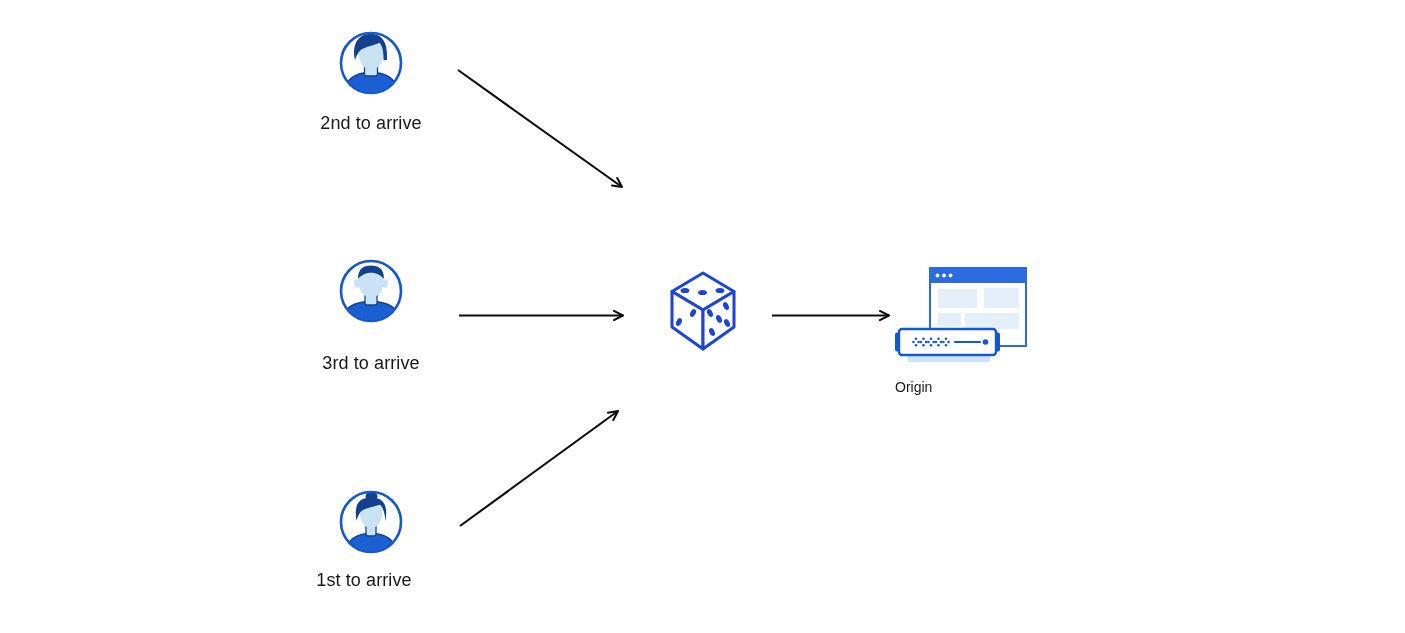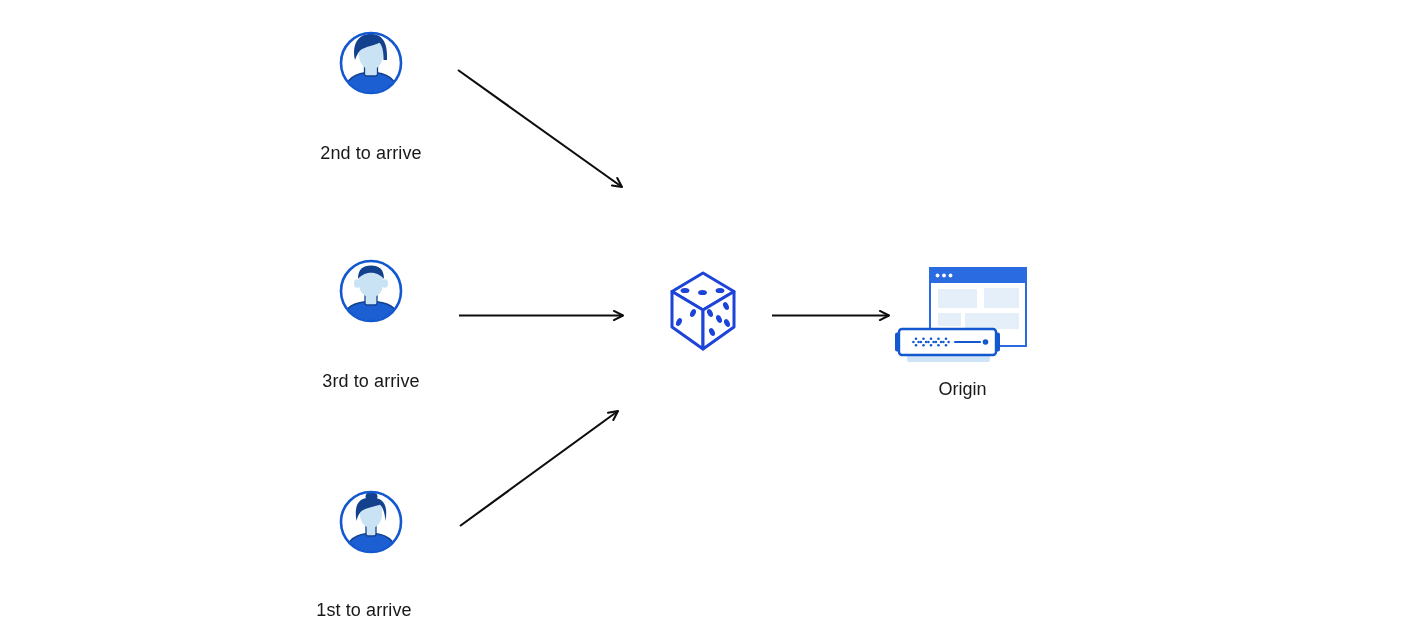--- a/index.html
+++ b/index.html
@@ -13,27 +13,26 @@
   }
   .abs { position: absolute; }
   .arrows-layer { position: absolute; left: 0; top: 0; }
   .node-label {
     position: absolute;
     width: 160px;
     text-align: center;
     font-size: 18px;
     color: var(--label-text, #17181a);
     letter-spacing: 0.1px;
-    margin-top: 30px;
   }
   .origin-label {
     position: absolute;
     width: 135px;
-    text-align: center;
-    font-size: 18px;
+    text-align: left;
+    font-size: 14px;
     color: var(--label-text, #17181a);
   }
   
   .stroke-blue   { stroke: var(--outline-blue, #1458d0); }
   .fill-blue     { fill: var(--outline-blue, #1458d0); }
   .fill-hair     { fill: var(--hair-navy, #14418e); }
   .fill-skin     { fill: var(--skin-light-blue, #c9e2f4); }
   .fill-shirt    { fill: var(--shirt-blue, #1b5fd3); stroke: var(--hair-navy, #14418e); stroke-width: 1.5; }
   .fill-neck     { fill: var(--skin-light-blue, #c9e2f4); stroke: var(--hair-navy, #14418e); stroke-width: 1.3; }
   .dice-face     { fill: #ffffff; stroke: var(--dice-blue, #1d44d8); stroke-width: 3; stroke-linejoin: round; }
@@ -87,21 +86,21 @@
     <g clip-path="url(#clipB)">
       <path class="fill-shirt" d="M2,64 C4,48 16,42.5 32,42.5 C48,42.5 60,48 62,64 Z"></path>
       <rect class="fill-neck" x="26" y="29" width="12" height="17" rx="2"></rect>
       <ellipse class="fill-skin" cx="18" cy="24.5" rx="3" ry="4.2"></ellipse>
       <ellipse class="fill-skin" cx="46" cy="24.5" rx="3" ry="4.2"></ellipse>
       <path class="fill-skin" d="M20,17 C22,11.5 26,10 32,10 C38,10 42,11.5 44,17 L44,25 C44,33 38.5,38.5 32,38.5 C25.5,38.5 20,33 20,25 Z"></path>
       <path class="fill-hair" d="M19,20 C19,10 24,6.5 32,6.5 C40,6.5 45,10 45,20 C41,15.2 36,13.8 32,13.8 C28,13.8 23,15.2 19,20 Z"></path>
     </g>
     <circle class="stroke-blue" cx="32" cy="32" r="30" fill="none" stroke-width="2.6"></circle>
   </svg>
-  <div class="node-label" style="left:291px; top:341px;">3rd to arrive</div>
+  <div class="node-label" style="left:291px; top:353px;">3rd to arrive</div>
 
   <svg class="abs" style="left:339px; top:490px;" width="64" height="64" viewBox="0 0 64 64">
     <defs>
         <clipPath id="clipC">
           <circle cx="32" cy="32" r="29.3"></circle>
         </clipPath>
       </defs>
     <g clip-path="url(#clipC)">
       <path class="fill-shirt" d="M6,64 C8,49 19,43.5 32,43.5 C45,43.5 56,49 58,64 Z"></path>
       <rect class="fill-neck" x="27" y="29" width="10" height="17" rx="2"></rect>

